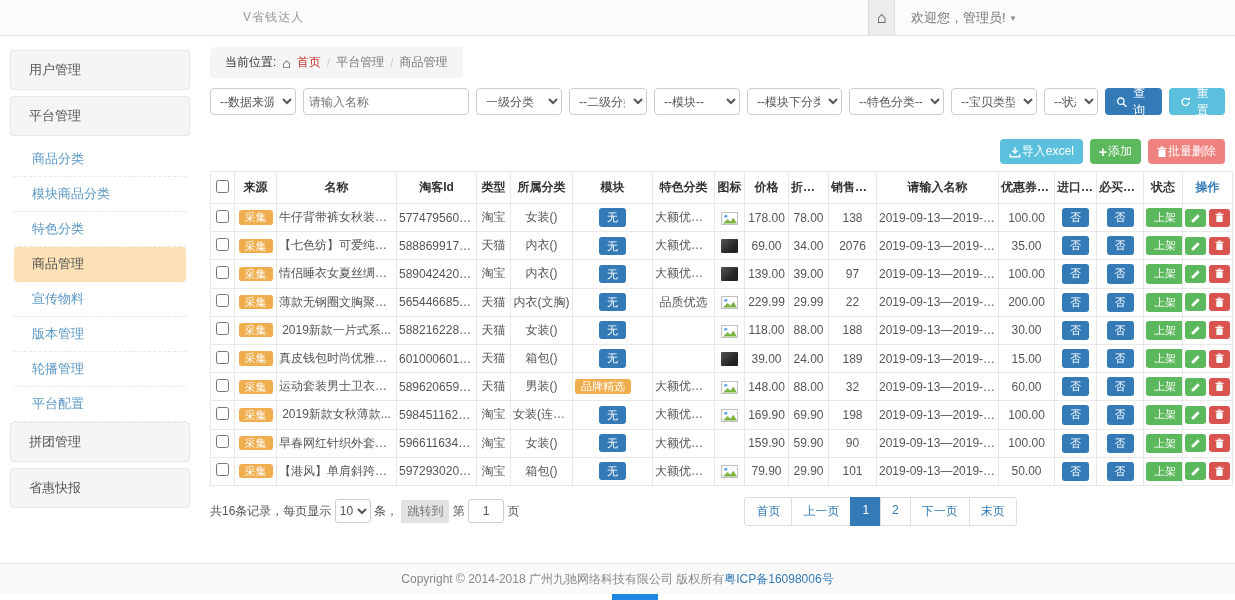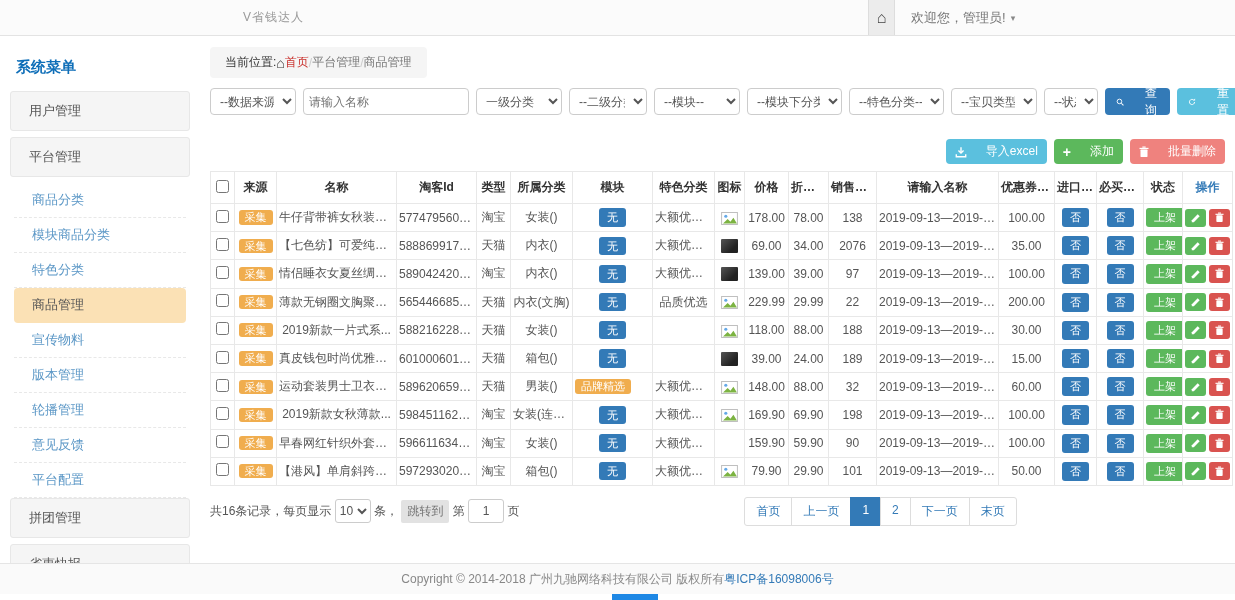--- a/index.html
+++ b/index.html
@@ -16,29 +16,29 @@
 
   
   .sidebar{position:absolute;left:10px;top:50px;width:180px;z-index:1}
   .side-title{color:#0e6eb8;font-weight:bold;font-size:15px;padding:8px 6px 14px}
   .side-group{background:#f5f5f5;border:1px solid #e7e7e7;border-radius:3px;padding:10px 0 10px 18px;margin-bottom:6px;color:#555;font-size:13px;cursor:pointer}
   .side-sub{margin:0 4px;padding:8px 0 8px 18px;color:#5b97c6;font-size:13px;border-bottom:1px dashed #e8e8e8;cursor:pointer}
   .side-sub.active{background:#fbe1b5;border-radius:4px;color:#555;border-bottom-color:transparent}
 
   
   .main{position:absolute;left:210px;top:36px;width:1015px}
-  .breadcrumb{display:inline-flex;align-items:center;background:#f5f5f5;border-radius:4px;padding:7px 15px;margin-top:11px;color:#333;font-size:12px}
+  .breadcrumb{display:inline-flex;align-items:center;gap:6px;background:#f5f5f5;border-radius:4px;padding:7px 15px;margin-top:11px;color:#333;font-size:12px}
   .breadcrumb .home-glyph{color:#333;font-size:14px}
   .breadcrumb .home-link{color:#c9302c;cursor:pointer}
   .breadcrumb .sep{color:#ccc}
   .breadcrumb .crumb{color:#777}
 
   .filter-bar{margin-top:10px;display:flex;align-items:center;gap:7px}
   .f-select,.f-input{height:27px;border:1px solid #ccc;border-radius:4px;font-size:12px;color:#555;padding:0 5px;background:#fff;outline:none}
-  .btn{height:27px;border:none;border-radius:4px;color:#fff;font-size:12px;display:inline-flex;align-items:center;gap:19px;padding:0 11px;cursor:pointer}
+  .btn{height:27px;border:none;border-radius:4px;color:#fff;font-size:12px;display:inline-flex;align-items:center;gap:1px;padding:0 11px;cursor:pointer}
   .btn-primary{background:#337ab7}
   .btn-info{background:#5bc0de}
   .btn-success{background:#5cb85c}
   .btn-salmon{background:#ef827e}
   .btn .plus{font-size:14px;font-weight:bold;line-height:1}
 
   .toolbar{margin-top:24px;display:flex;justify-content:flex-end;gap:7px}
   .toolbar .btn{height:25px;padding:0 9px}
 
   
@@ -86,32 +86,30 @@
       <span>⌂</span>
     </div>
     <div class="welcome">
       <span>欢迎您，管理员!</span>
       <span class="caret">▾</span>
     </div>
   </div>
 </div>
 
 <div class="sidebar">
-  <div class="side-title">系统菜单</div>
   <div id="sidebar-menu">
       <div class="side-group">用户管理</div>
       <div class="side-group">平台管理</div>
       <div class="side-sub">商品分类</div>
       <div class="side-sub">模块商品分类</div>
       <div class="side-sub">特色分类</div>
       <div class="side-sub active">商品管理</div>
       <div class="side-sub">宣传物料</div>
       <div class="side-sub">版本管理</div>
       <div class="side-sub">轮播管理</div>
-      <div class="side-sub">意见反馈</div>
       <div class="side-sub">平台配置</div>
       <div class="side-group">拼团管理</div>
       <div class="side-group">省惠快报</div>
     </div>
 </div>
 
 <div class="main">
 
   <div class="breadcrumb">
     <span>当前位置:</span>

